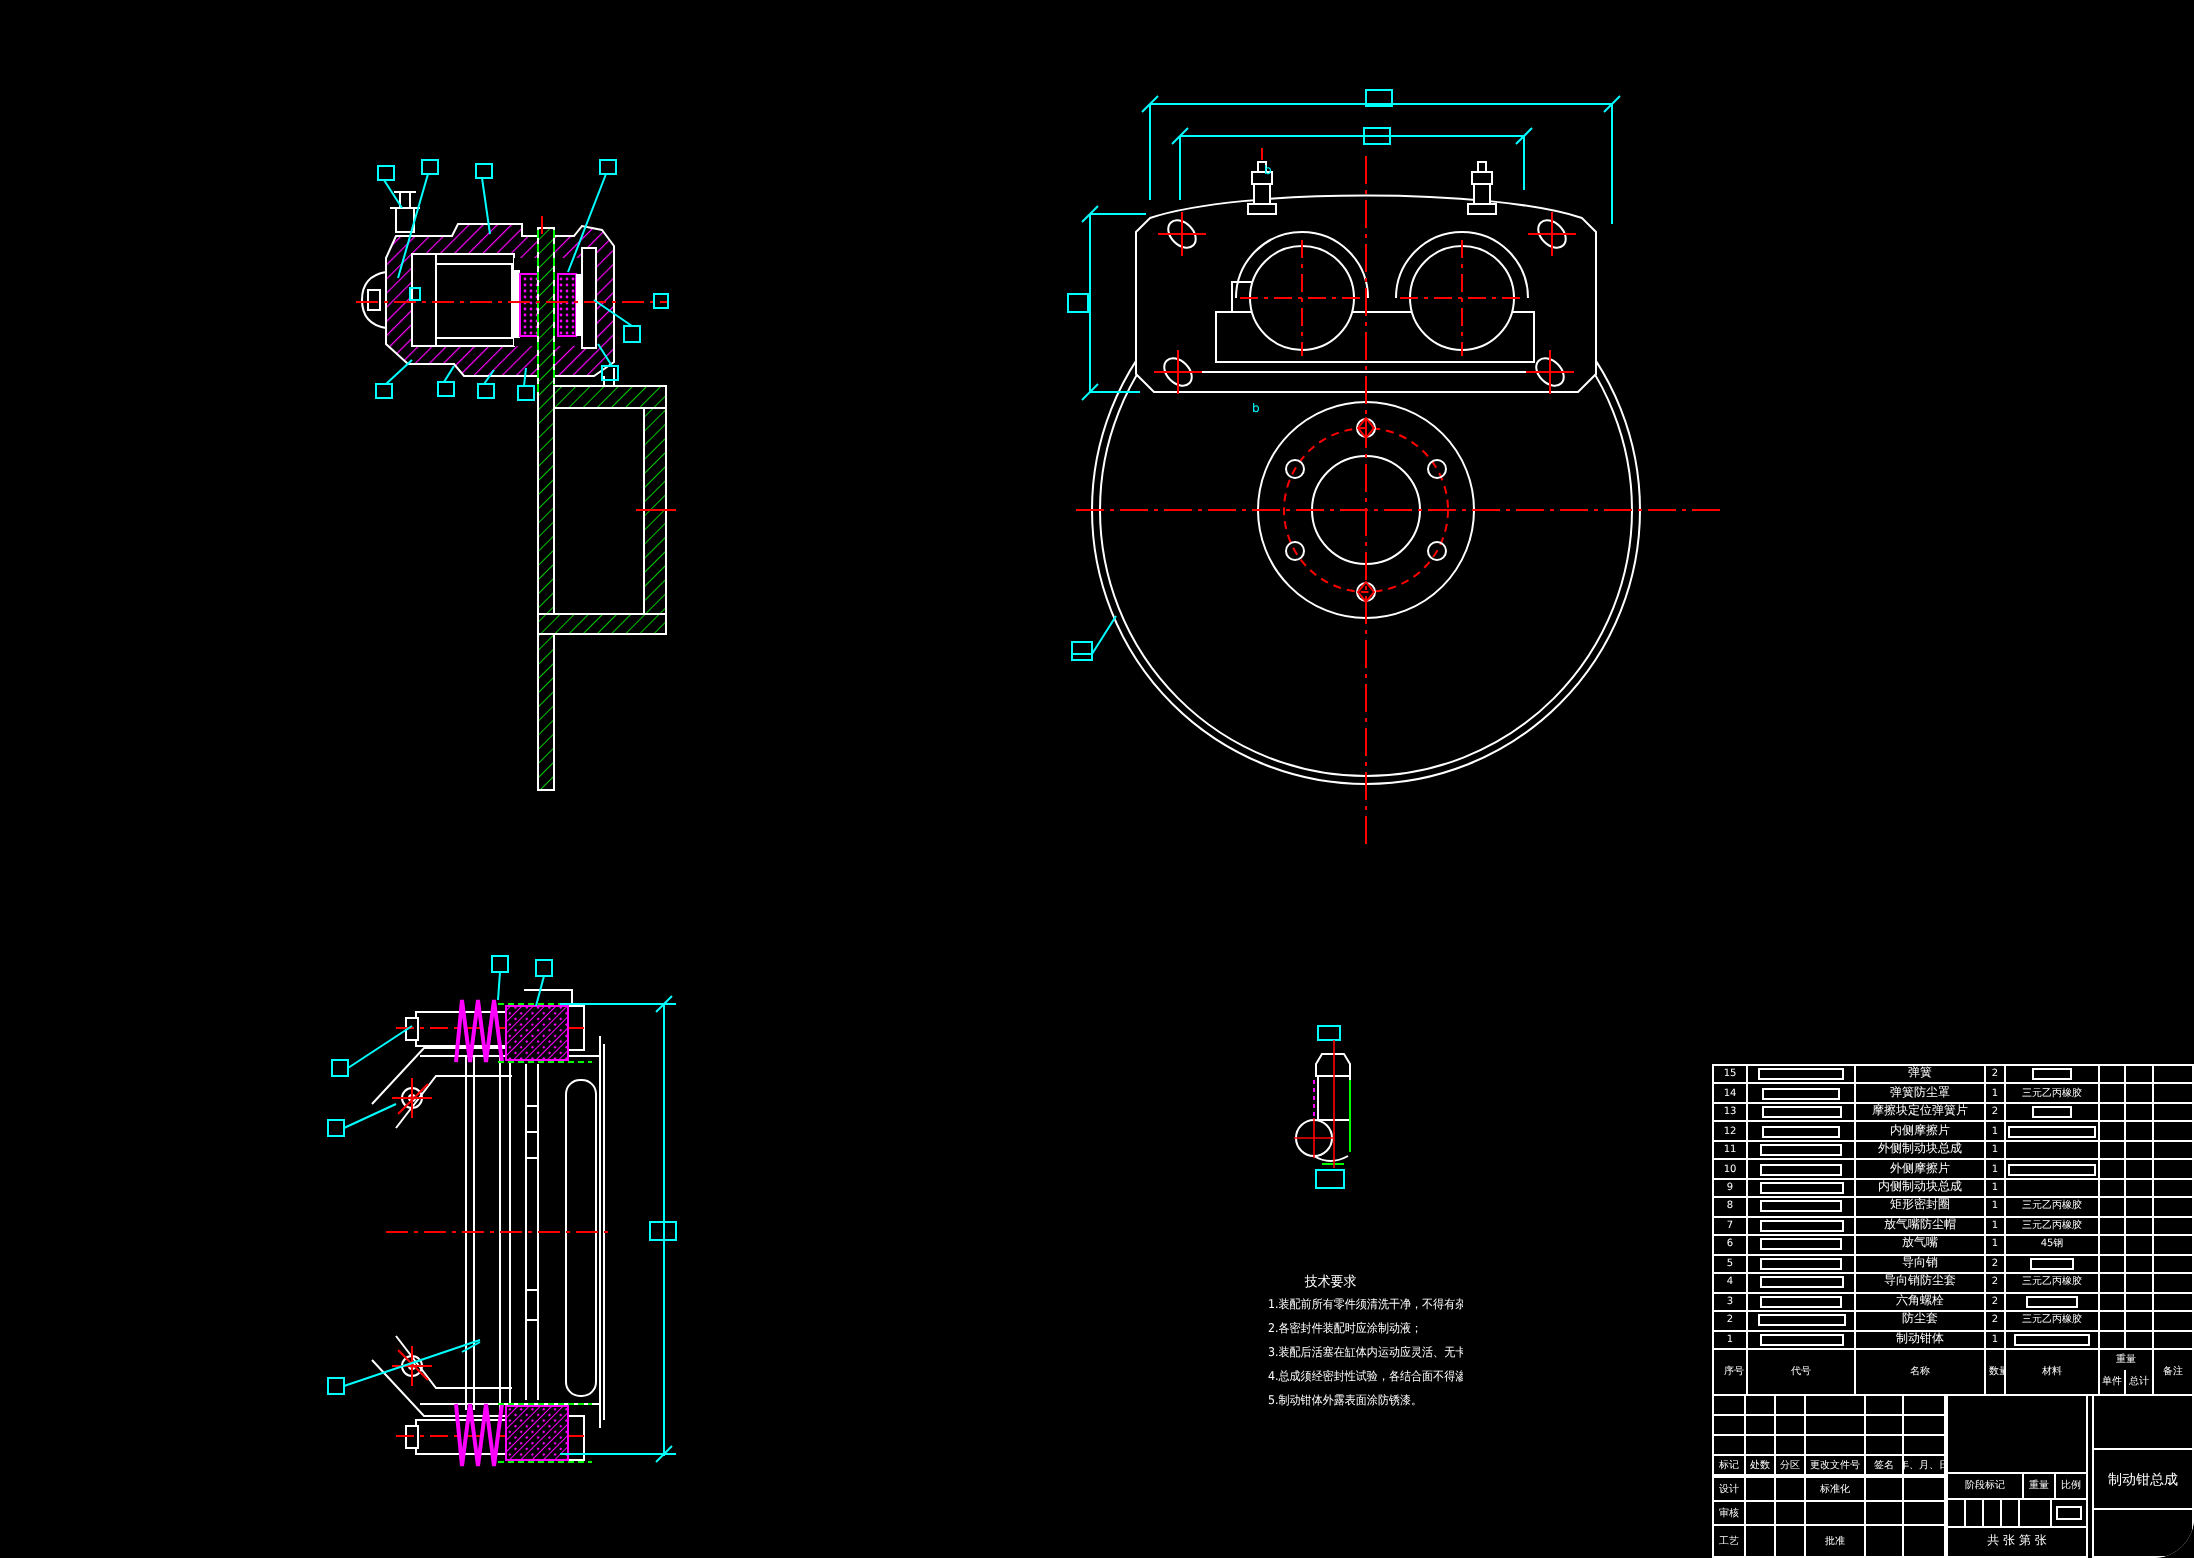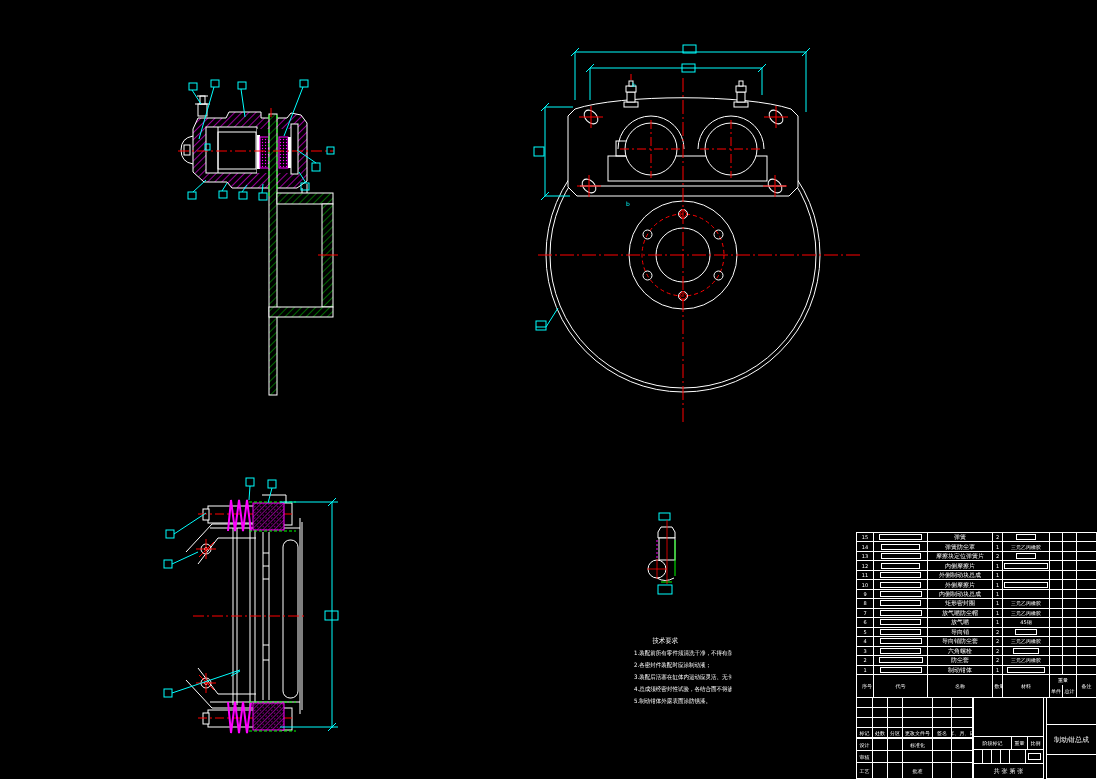--- a/index.html
+++ b/index.html
@@ -1,17 +1,17 @@
 <!DOCTYPE html>
 <html><head>
 <meta charset="utf-8">
 <style>
   html,body{margin:0;padding:0;background:#000;}
   #canvas{position:relative;width:1097px;height:779px;background:#000;overflow:hidden;
-          font-family:"DejaVu Sans",sans-serif;color:#fff;}
+          font-family:"DejaVu Sans",sans-serif;color:#fff;border-radius:20px;}
   svg text{font-family:"DejaVu Sans",sans-serif;}
   
   .grid{display:grid;gap:1px;background:#fff;border:1px solid #fff;box-sizing:border-box;}
   .cell{background:#000;color:#fff;display:flex;align-items:center;justify-content:center;
         overflow:hidden;font-size:5px;line-height:6px;white-space:nowrap;}
   .vtext{width:6px;word-break:break-all;text-align:center;font-size:5px;line-height:5px;}
   .codebox{display:block;border:1px solid #fff;height:4px;}
   .matbox{display:block;border:1px solid #fff;height:4px;}
   
   #parts-rows{position:absolute;left:856px;top:532px;width:241px;height:143px;

